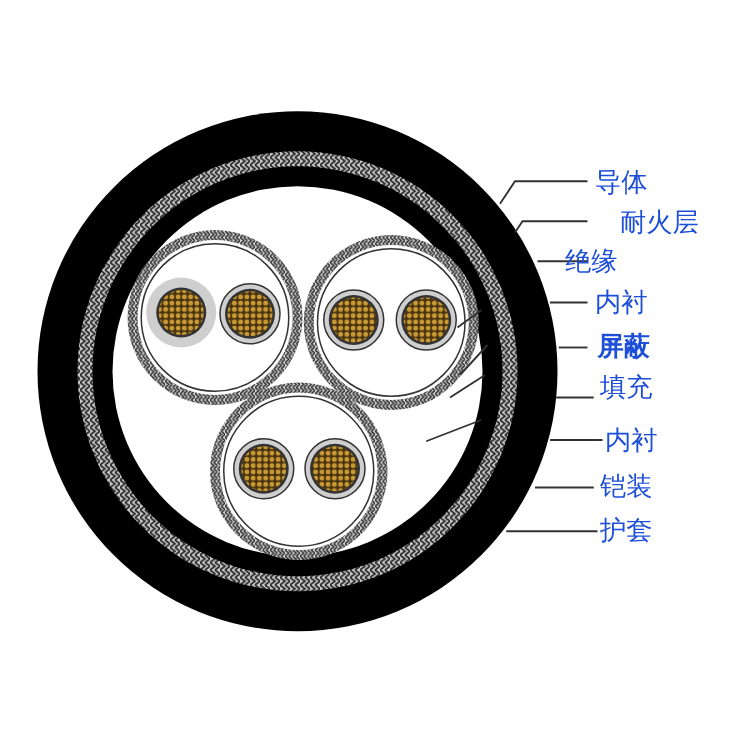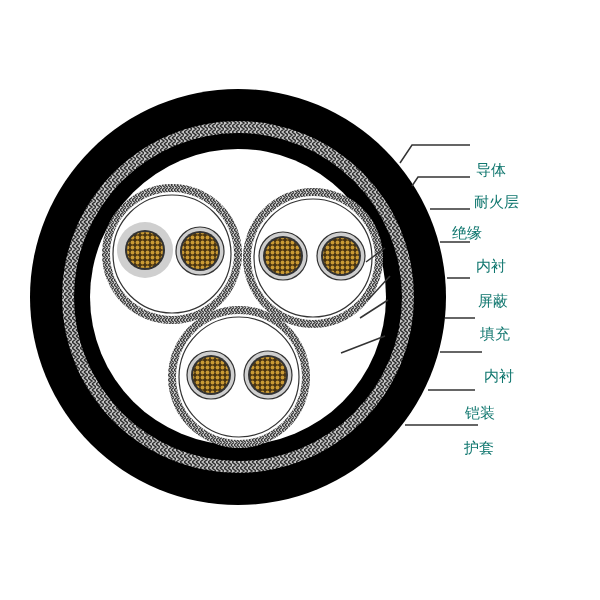--- a/index.html
+++ b/index.html
@@ -1,20 +1,20 @@
 <!DOCTYPE html>
 <html><head>
 <meta charset="utf-8">
 <style>
   html, body { margin:0; padding:0; background:#ffffff; }
   body { width:600px; height:600px; position:relative; overflow:hidden;
          font-family: "DejaVu Sans", "Liberation Sans", sans-serif; }
   #diagram { position:absolute; left:0; top:0; }
-  .label { position:absolute; font-size:15px; color:#0f766e; line-height:24px;
-           font-family: "DejaVu Sans", sans-serif; white-space:nowrap;margin-top:24px; }
+  .label { position:absolute; font-size:21px; color:#1d4ed8; line-height:24px;
+           font-family: "DejaVu Sans", sans-serif; white-space:nowrap; }
 </style>
 </head>
 <body>
 
 <svg id="diagram" width="600" height="600" viewBox="0 0 600 600" xmlns="http://www.w3.org/2000/svg">
   <defs>
     <pattern id="braid" width="8" height="6" patternUnits="userSpaceOnUse">
       <rect width="8" height="6" fill="#c8c8c8"></rect>
       <path d="M0 0 L4 3 L0 6 M4 0 L8 3 L4 6" stroke="#2e2e2e" stroke-width="1.4" fill="none"></path>
     </pattern>
@@ -86,20 +86,20 @@
     <line x1="475" y1="390" x2="428" y2="390"></line>
     <line x1="478" y1="425" x2="405" y2="425"></line>
     <line x1="385" y1="248" x2="366" y2="262"></line>
     <line x1="390" y1="276" x2="368" y2="300"></line>
     <line x1="388" y1="300" x2="360" y2="318"></line>
     <line x1="385" y1="336" x2="341" y2="353"></line>
   </g>
 </svg>
 
 <div class="label" style="left:476px; top:134px;">导体</div>
-<div class="label" style="left:474px; top:166px;">耐火层</div>
+<div class="label" style="left:496px; top:166px;">耐火层</div>
 <div class="label" style="left:452px; top:197px;">绝缘</div>
 <div class="label" style="left:476px; top:230px;">内衬</div>
-<div class="label" style="left:478px; top:265px;">屏蔽</div>
+<div class="label" style="left:478px; top:265px;font-weight:bold;">屏蔽</div>
 <div class="label" style="left:480px; top:298px;">填充</div>
 <div class="label" style="left:484px; top:340px;">内衬</div>
-<div class="label" style="left:465px; top:377px;">铠装</div>
-<div class="label" style="left:464px; top:412px;">护套</div>
+<div class="label" style="left:480px; top:377px;">铠装</div>
+<div class="label" style="left:480px; top:412px;">护套</div>
 
 </body></html>

